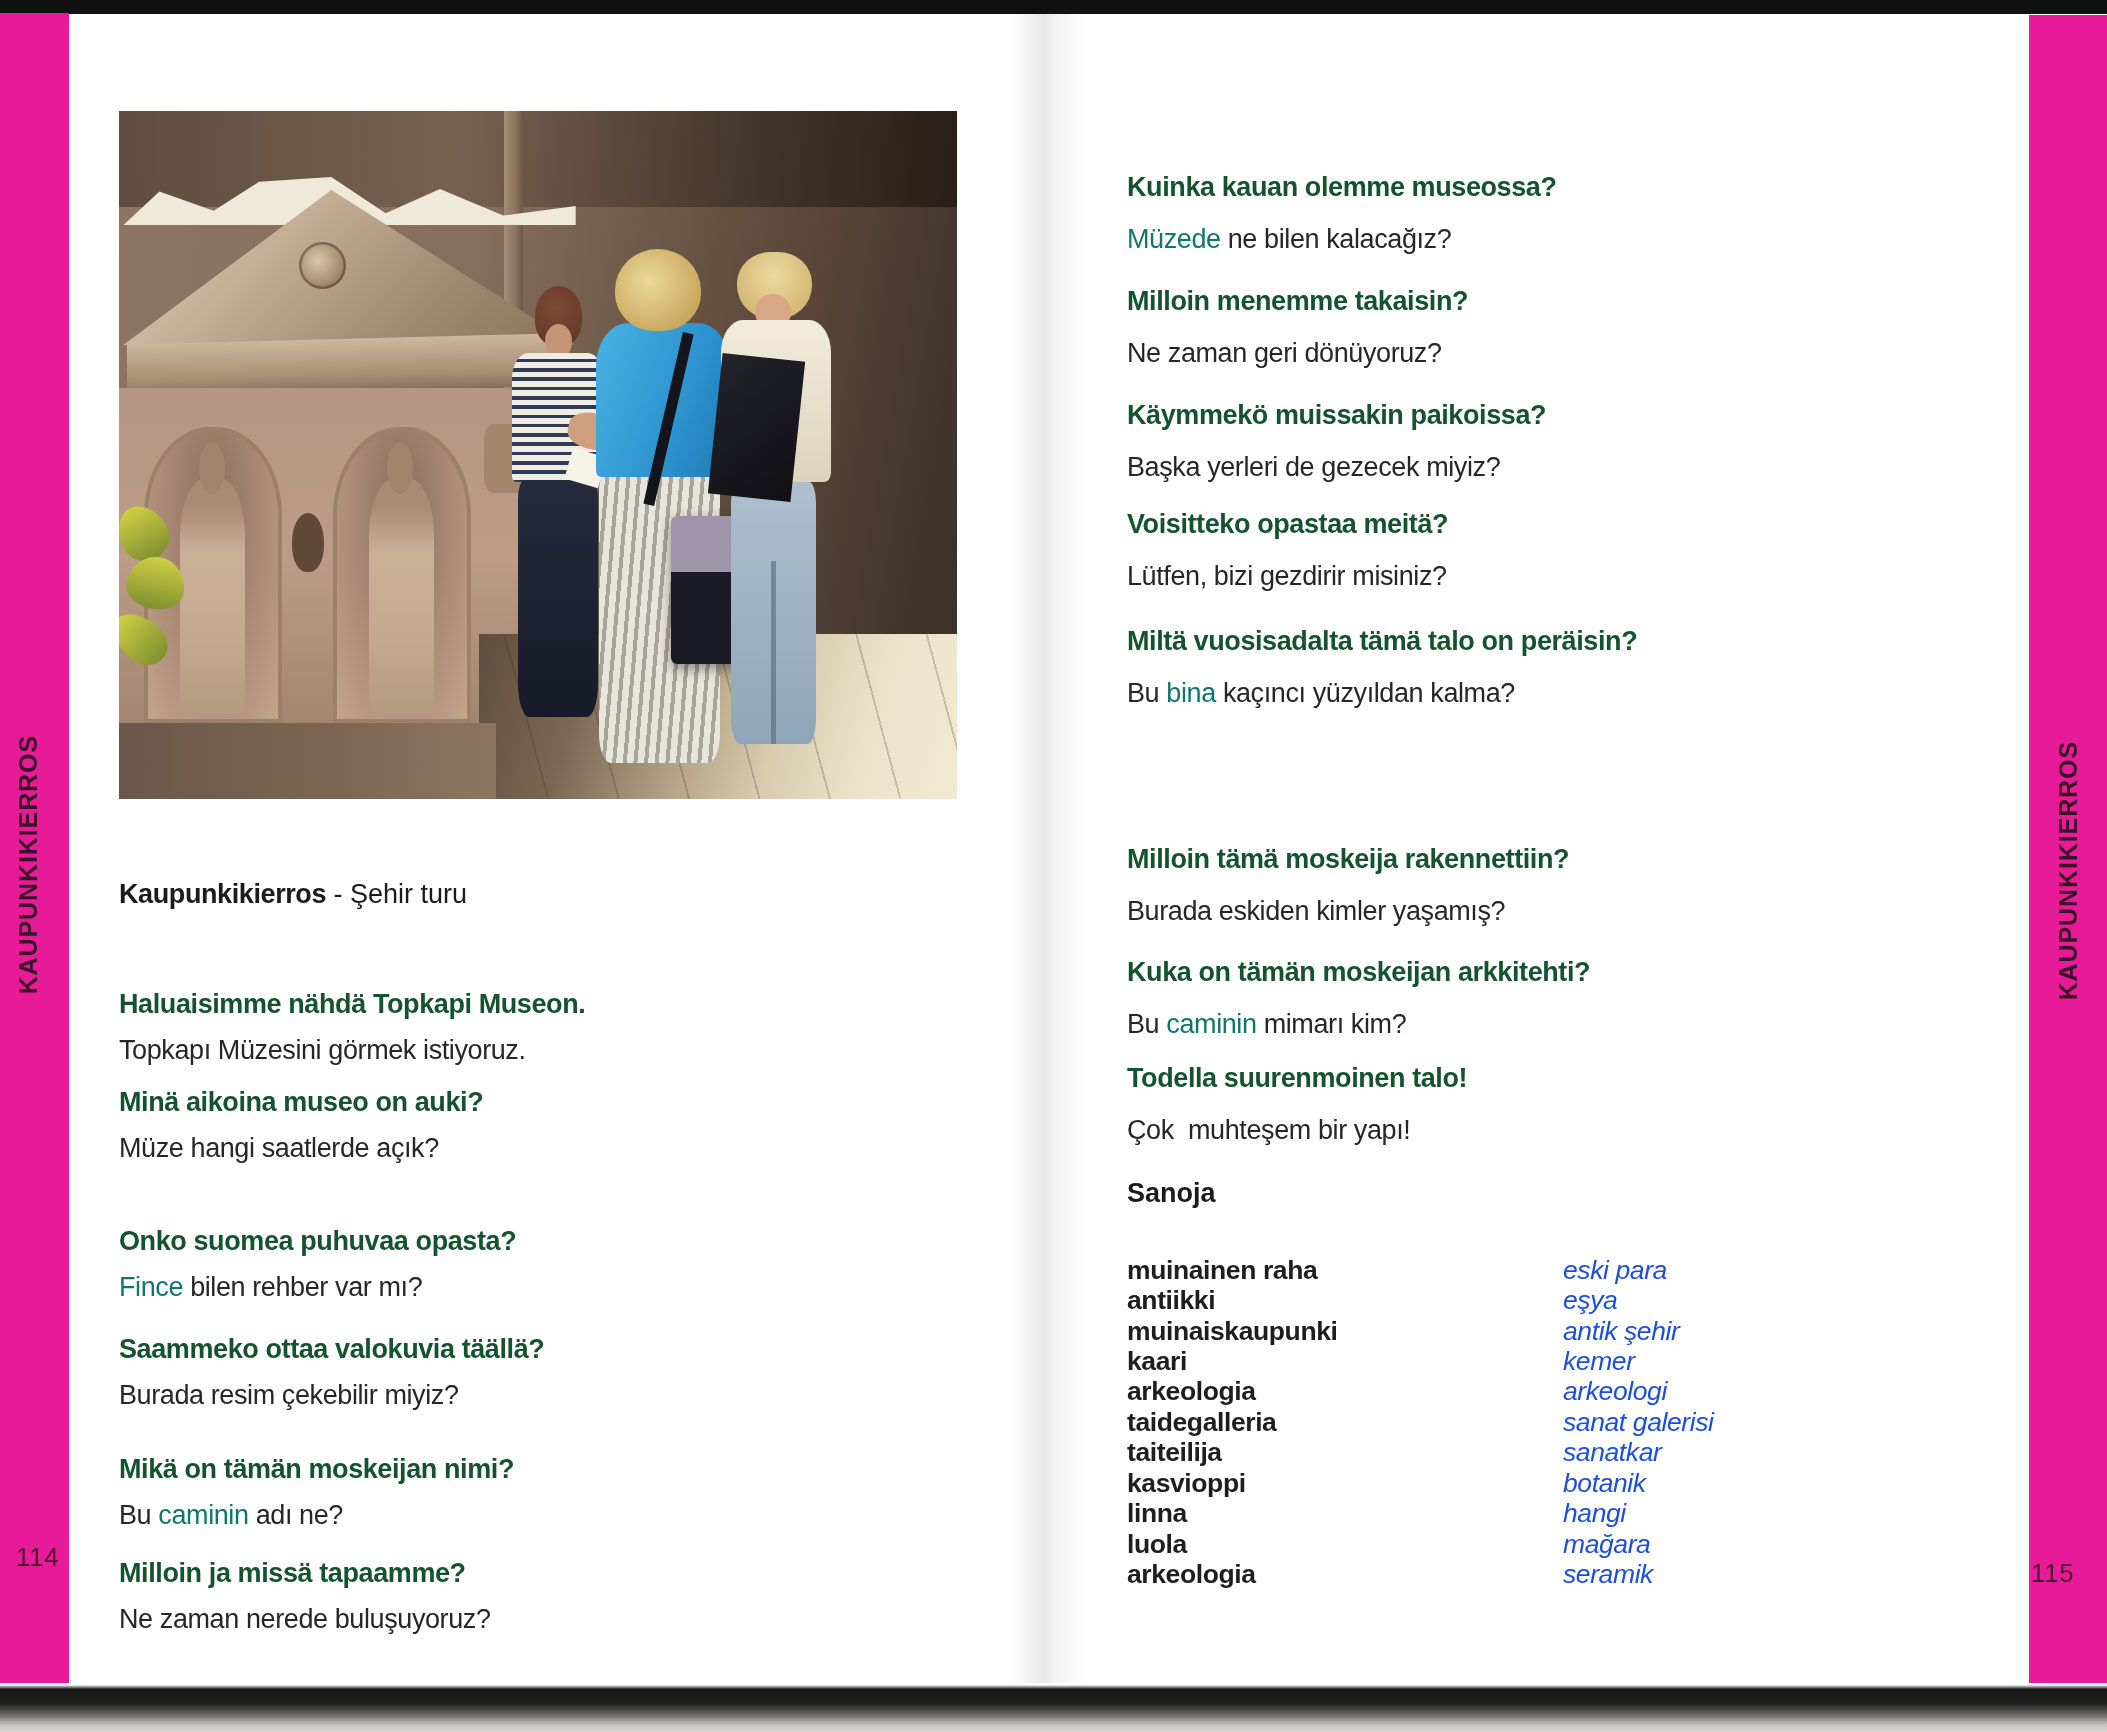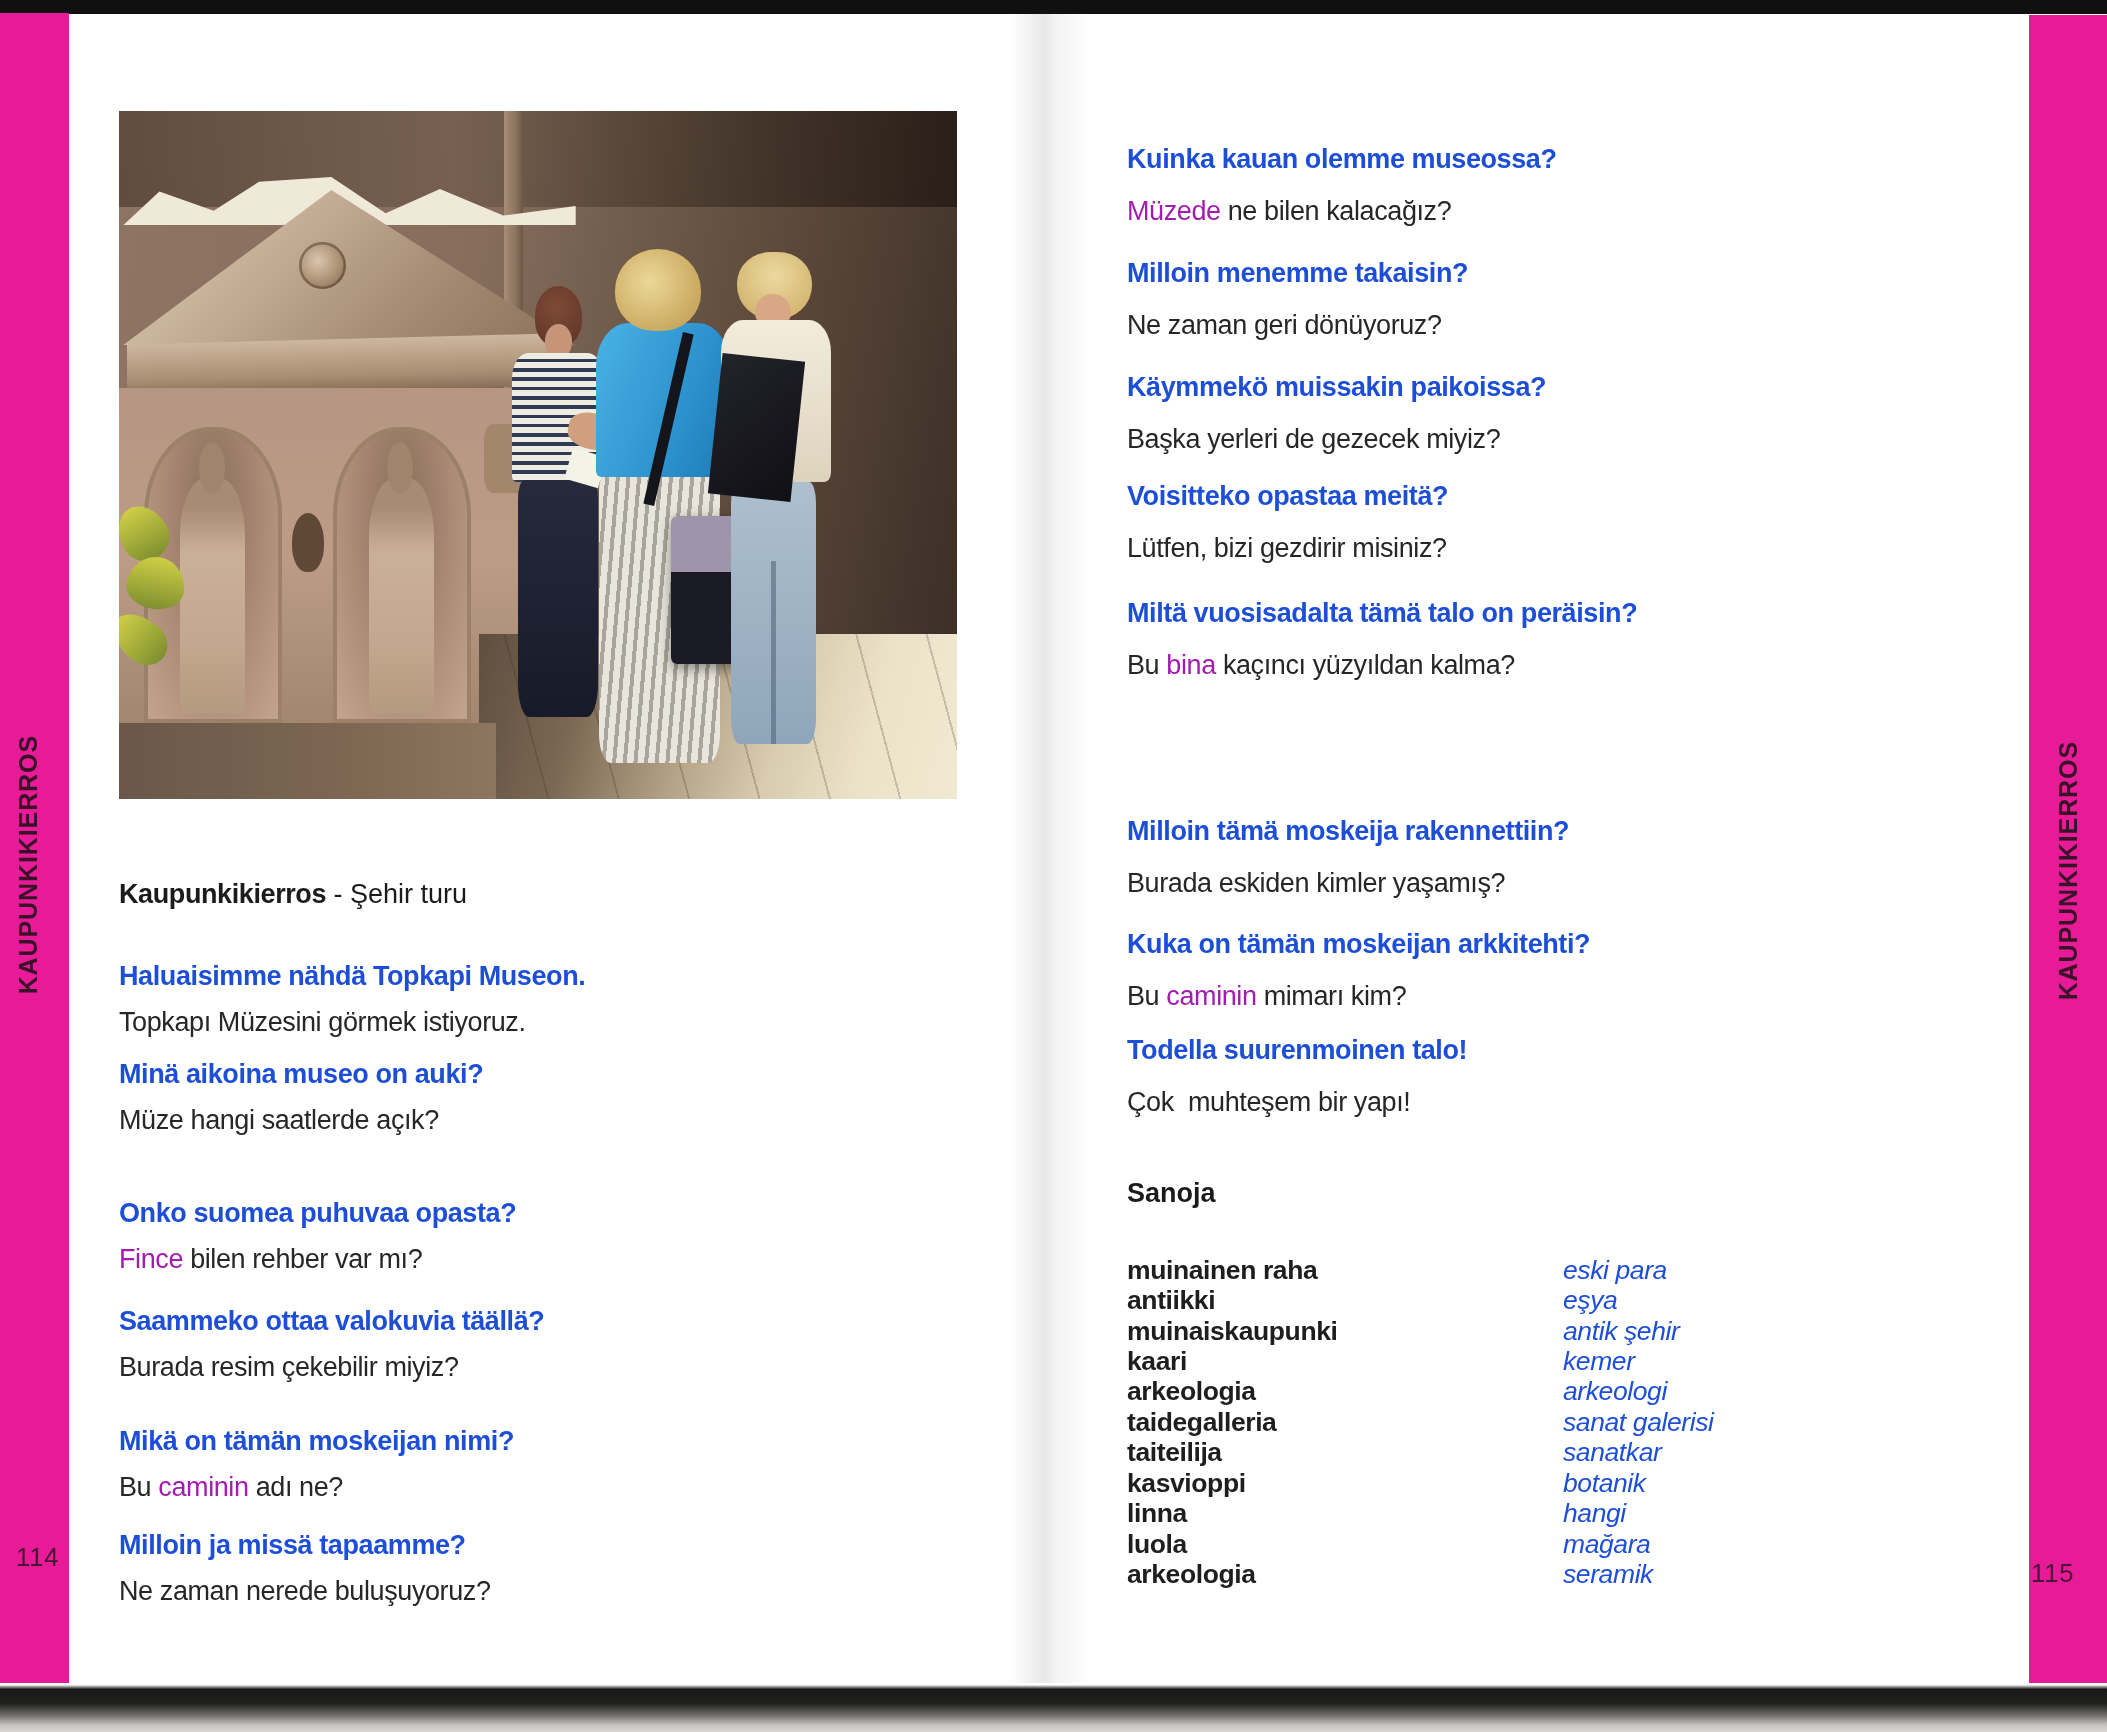--- a/index.html
+++ b/index.html
@@ -23,27 +23,27 @@
   .vlabel-box.right{left:2044px;top:683px;width:49px;height:375px;}
   .vlabel{writing-mode:vertical-rl;transform:rotate(180deg);font-weight:bold;font-size:25px;
           letter-spacing:0.9px;color:#3a1228;white-space:nowrap;}
 
   .pagenum{position:absolute;font-size:25.6px;color:#48162f;letter-spacing:0.9px;}
   .pagenum.left{left:16px;top:1543px;}
   .pagenum.right{left:2031px;top:1559px;}
 
   
   .pair{position:absolute;white-space:pre-wrap;}
-  .fi{font-weight:bold;font-size:27px;color:#1d4ed8;letter-spacing:-0.4px;}
+  .fi{font-weight:bold;font-size:27px;color:#14532d;letter-spacing:-0.4px;margin-top:28px;}
   .tr{font-size:27px;color:#262626;letter-spacing:-0.4px;white-space:pre-wrap;}
   .lp .pair{left:119px;width:882px;}
   .lp .fi,.lp .tr{line-height:32px;}
   .rp .pair{left:1127px;width:882px;}
   .rp .fi,.rp .tr{line-height:38px;}
-  .blue{color:#a21caf;}
+  .blue{color:#0f766e;}
   .heading{position:absolute;left:119px;top:879px;font-size:27px;color:#1b1b1b;}
   .heading .hb{font-weight:bold;letter-spacing:-0.4px;}
   .vheading{position:absolute;left:1127px;top:1178px;font-size:27px;font-weight:bold;color:#1b1b1b;}
   .vrow{position:absolute;left:1127px;width:891px;height:30px;font-size:26.5px;line-height:30px;}
   .vfi{position:absolute;left:0;font-weight:bold;color:#1e1e1e;letter-spacing:-0.4px;}
   .vtr{position:absolute;left:436px;color:#1d4ed8;letter-spacing:-0.4px;font-style:italic;}
 
   
   .photo{position:absolute;left:119px;top:111px;width:838px;height:688px;overflow:hidden;background:#856c5b;}
   .photo *{position:absolute;}

